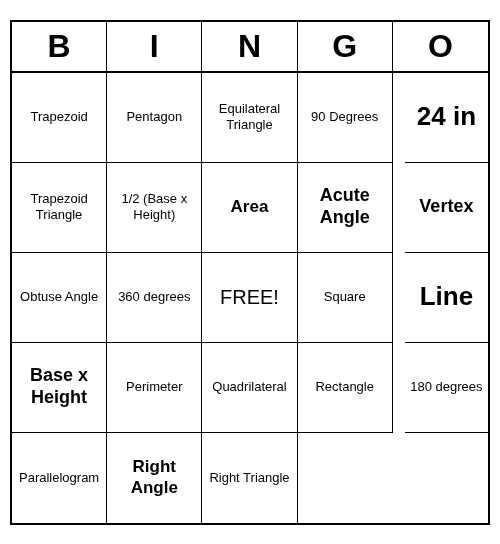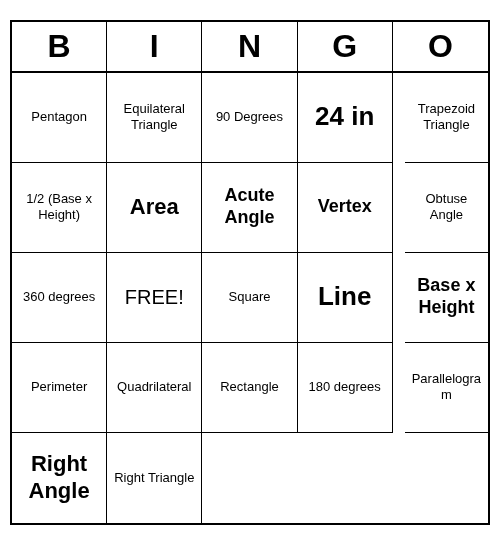--- a/index.html
+++ b/index.html
@@ -67,21 +67,21 @@
     .bingo-cell:nth-child(5n) {
       border-right: none;
       margin-left: 12px;
     }
 
     .bingo-cell:nth-child(n+21) {
       border-bottom: none;
     }
 
     .bingo-cell.large-text {
-      font-size: 22px;
+      font-size: 17px;
       font-weight: bold;
     }
 
     .bingo-cell.xlarge-text {
       font-size: 26px;
       font-weight: bold;
     }
 
     .bingo-cell.medium-large {
       font-size: 18px;
@@ -98,20 +98,21 @@
 
 <div class="bingo-card">
   <div class="bingo-header">
   <div class="bingo-header-cell">B</div>
       <div class="bingo-header-cell">I</div>
       <div class="bingo-header-cell">N</div>
       <div class="bingo-header-cell">G</div>
       <div class="bingo-header-cell">O</div>
     </div>
   <div class="bingo-grid">
+  <div class="bingo-cell">Trapezoid</div>
       <div class="bingo-cell">Pentagon</div>
       <div class="bingo-cell">Equilateral Triangle</div>
       <div class="bingo-cell">90 Degrees</div>
       <div class="bingo-cell xlarge-text">24 in</div>
       <div class="bingo-cell">Trapezoid Triangle</div>
       <div class="bingo-cell">1/2 (Base x Height)</div>
       <div class="bingo-cell large-text">Area</div>
       <div class="bingo-cell medium-large">Acute Angle</div>
       <div class="bingo-cell medium-large">Vertex</div>
       <div class="bingo-cell">Obtuse Angle</div>

